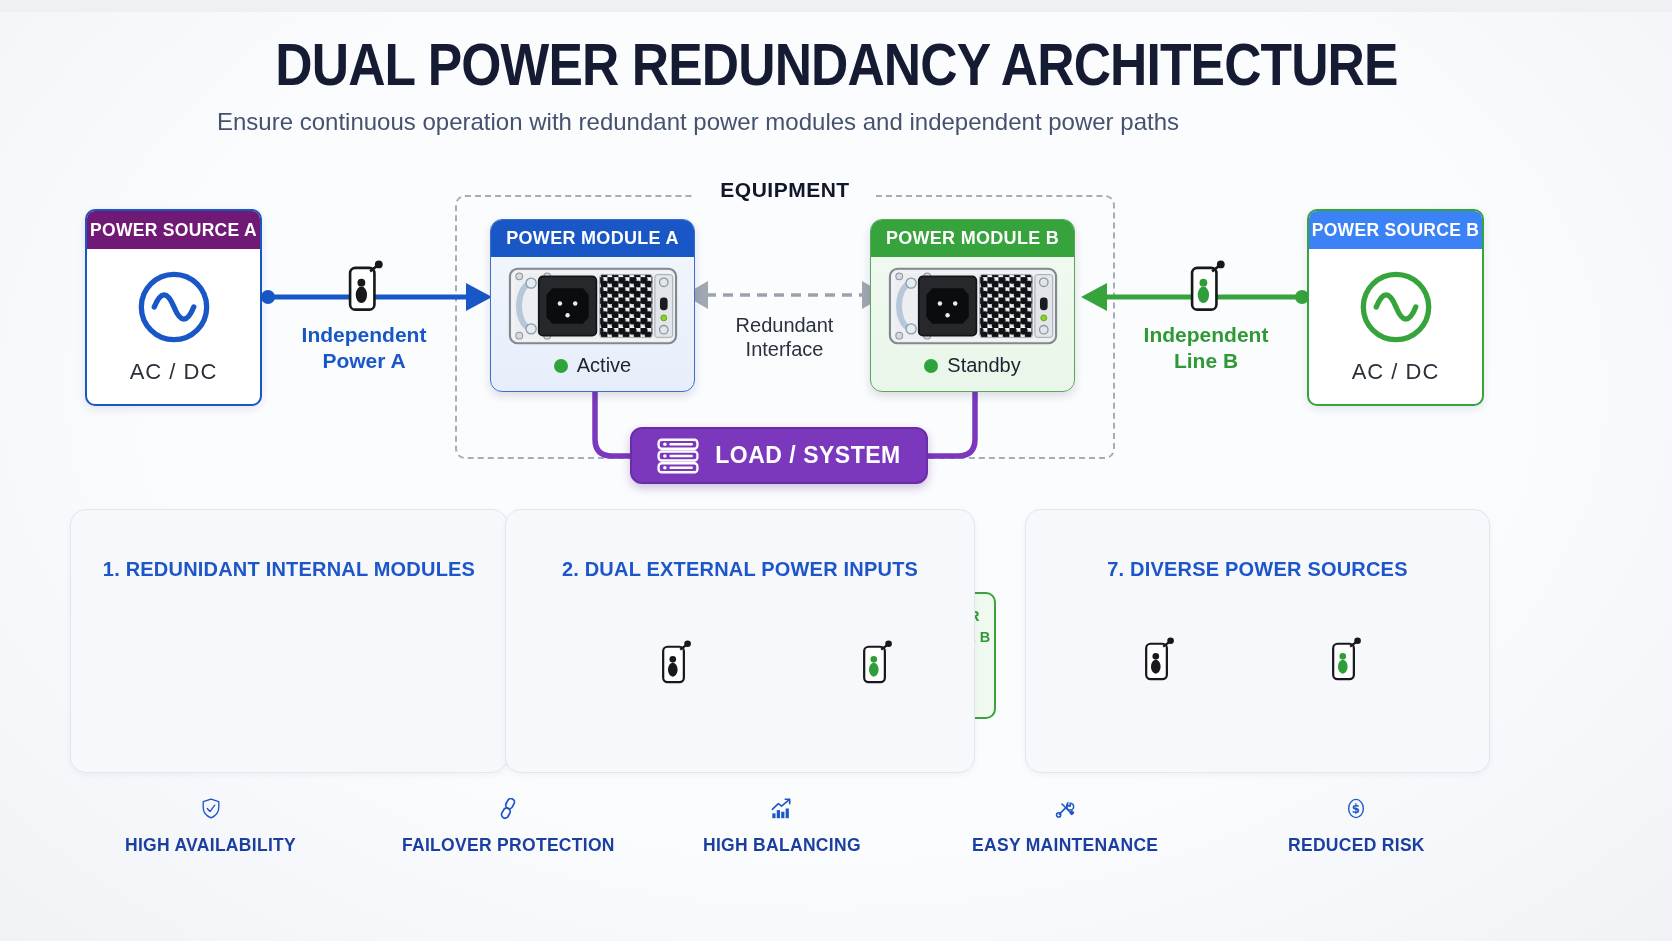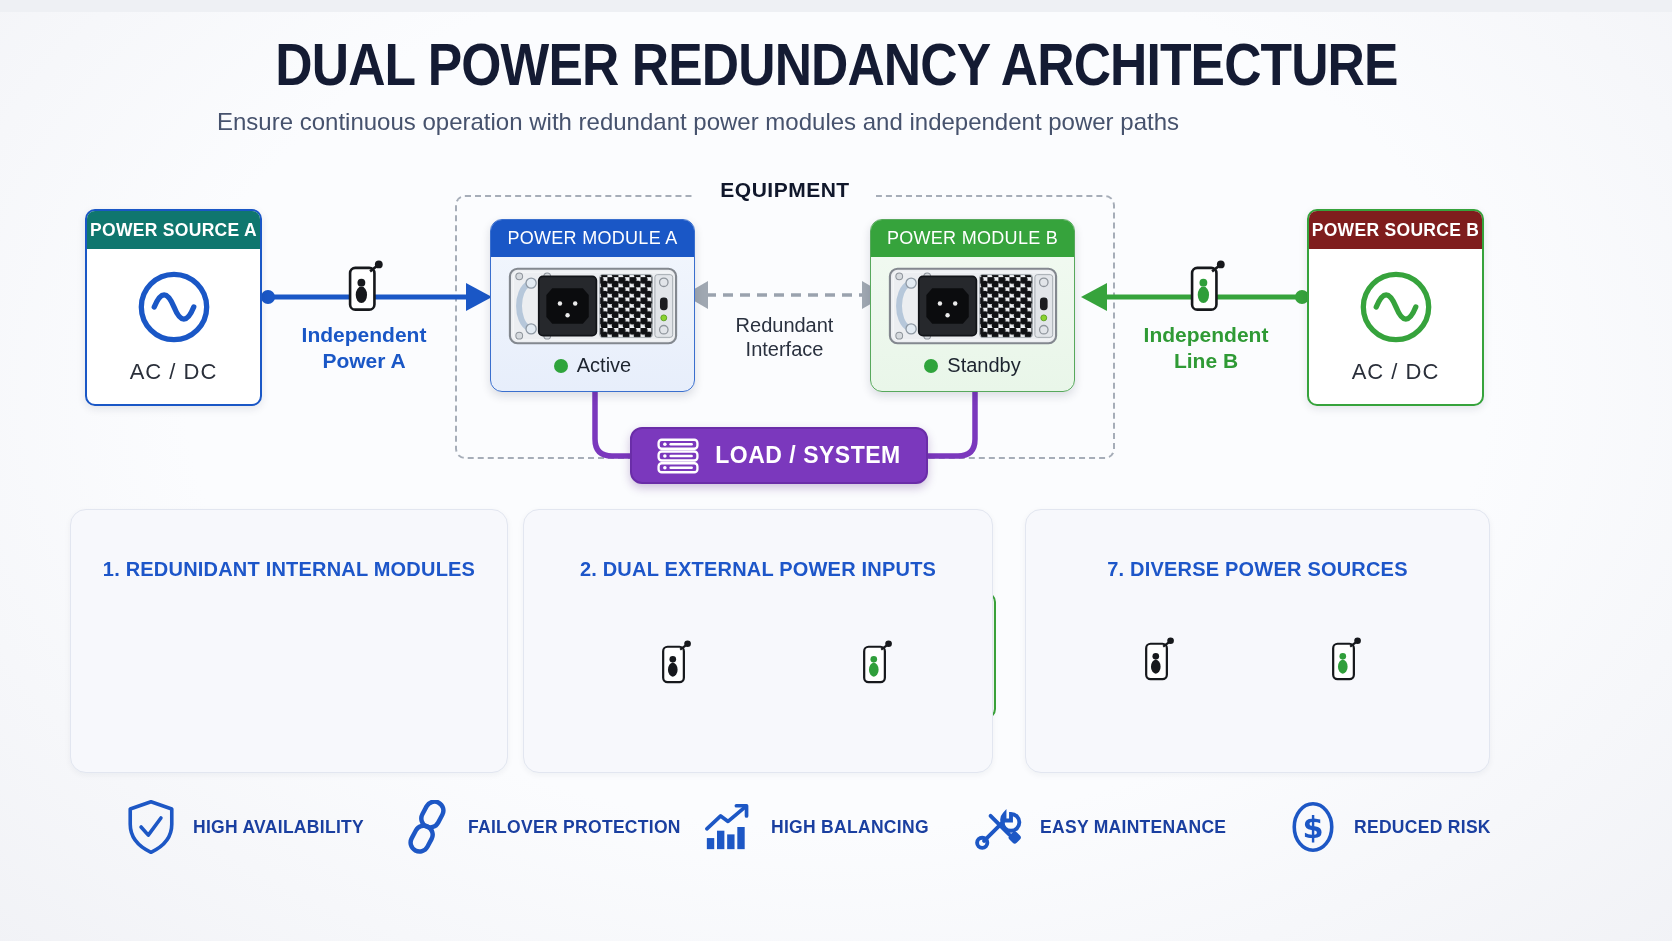--- a/index.html
+++ b/index.html
@@ -26,34 +26,34 @@
     width:177px; height:197px; border-radius:10px; background:#ffffff;
     overflow:hidden; z-index:2; display:flex; flex-direction:column; align-items:center;
     box-shadow:0 3px 8px rgba(20,30,60,.10);
   }
   .src-box.blue { border:2px solid #1a57c6; }
   .src-box.green { border:2px solid #36a33c; }
   .src-head {
     width:100%; height:38px; display:flex; align-items:center; justify-content:center;
     color:#fff; font-size:17.5px; font-weight:700; letter-spacing:.3px;
   }
-  .src-head.blue { background:#0f766e; } .src-head.green { background:#7f1d1d; }
+  .src-head.blue { background:#701a75; } .src-head.green { background:#3b82f6; }
   .src-body { flex:1; display:flex; flex-direction:column; align-items:center; justify-content:center; gap:14px; }
   .acdc { font-size:22px; color:#2a2f3a; letter-spacing:1px; }
 
   .mod-box {
     width:205px; height:173px; border-radius:12px; overflow:hidden; z-index:2;
     display:flex; flex-direction:column; align-items:center;
     box-shadow:0 4px 10px rgba(20,30,60,.14);
   }
   .mod-box.blue { border:1.5px solid #3a6fce; background:linear-gradient(#f3f7fd,#e7eefb); }
   .mod-box.green { border:1.5px solid #57a85c; background:linear-gradient(#f2faf2,#e9f6e9); }
   .mod-head {
     width:100%; height:37px; display:flex; align-items:center; justify-content:center;
-    color:#fff; font-size:18px; font-weight:400; letter-spacing:.3px;
+    color:#fff; font-size:18px; font-weight:700; letter-spacing:.3px;
   }
   .mod-head.blue { background:#1a57c6; } .mod-head.green { background:#36a33c; }
   .mod-psu { margin-top:10px; }
   .status-row { display:flex; align-items:center; gap:9px; margin-top:9px; }
   .status-dot { width:14px; height:14px; border-radius:50%; background:#2fa43c; }
   .status-txt { font-size:20px; color:#1d242f; }
 
   
   #equip-dashed { left:455px; top:183px; width:660px; height:264px;
     border:2px dashed #a6adb8; border-radius:10px; z-index:0; }
@@ -101,21 +101,21 @@
   .mini-src.blue .mini-src-line { color:#1d56c9; } .mini-src.green .mini-src-line { color:#2f9a35; }
   .mini-src .icon-gap { margin-top:8px; }
 
   .equip-mini { position:absolute; background:#eceef4; border:1.5px solid #9aa2ae; border-radius:9px;
     display:flex; flex-direction:column; align-items:center; justify-content:center; gap:5px;
     box-shadow:0 2px 5px rgba(20,30,60,.10); }
   .equip-mini-title { font-size:15px; font-weight:800; color:#1c2330; letter-spacing:.3px; }
   .equip-mini-sub { font-size:12.5px; color:#39404e; }
 
   
-  .benefit { position:absolute; top:786px; height:58px; display:flex; align-items:center; gap:16px; z-index:2; }
+  .benefit { position:absolute; top:786px; height:58px; display:flex; align-items:center; gap:16px; z-index:2;flex-direction:column; }
   .benefit-label { font-size:17.5px; font-weight:800; color:#1a3fa0; letter-spacing:.3px; white-space:nowrap; }
   .benefit svg { color:#1d57c5; }
 
   #lines-svg { left:0; top:0; width:1672px; height:941px; z-index:1; pointer-events:none; }
   .breaker { z-index:3; }
 </style>
 </head>
 <body>
 
 <svg width="0" height="0" style="position:absolute" aria-hidden="true">
@@ -376,21 +376,21 @@
   <div class="abs mini-mod green" style="left:345px; top:568px; width:148px; height:115px;">
     <div class="mini-mod-label">MODULE B</div>
     <svg width="120" height="55">
         <use href="#psu"></use>
       </svg>
   </div>
   <div class="abs load-small" style="left:206px; top:703px; width:176px; height:40px;">
     <span class="load-txt">LOAD / SYSTEM</span>
   </div>
 
-  <div class="abs panel" style="left:523px; top:497px; width:470px; height:264px;">
+  <div class="abs panel" style="left:505px; top:497px; width:470px; height:264px;">
     <div class="panel-title">2. DUAL EXTERNAL POWER INPUTS</div>
   </div>
   <div class="abs mini-src blue" style="left:543px; top:580px; width:93px; height:127px;">
     <div class="mini-src-line">POWER</div>
     <div class="mini-src-line">SOURCE A</div>
     <svg class="icon-gap" width="48" height="48" style="color:#1a57c6">
         <use href="#sine"></use>
       </svg>
   </div>
   <svg class="abs breaker" style="left:658px; top:626px; color:#16181c;" width="34" height="50">

